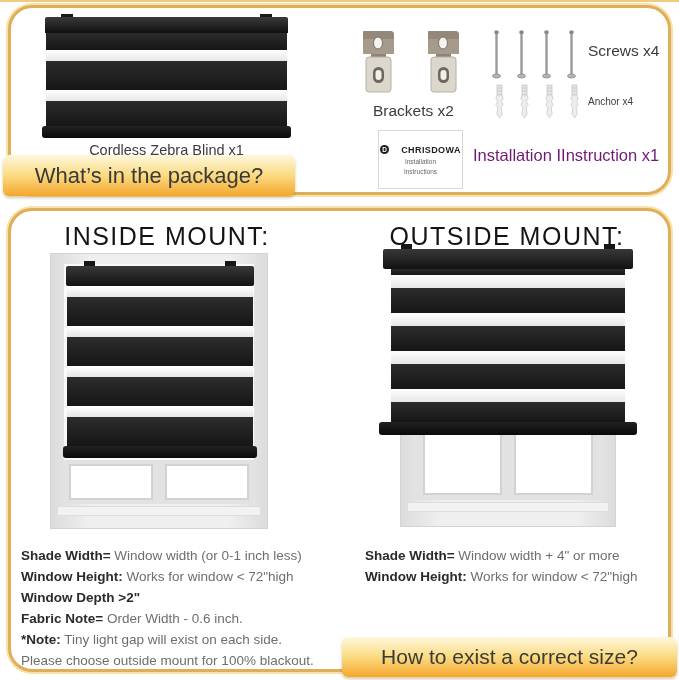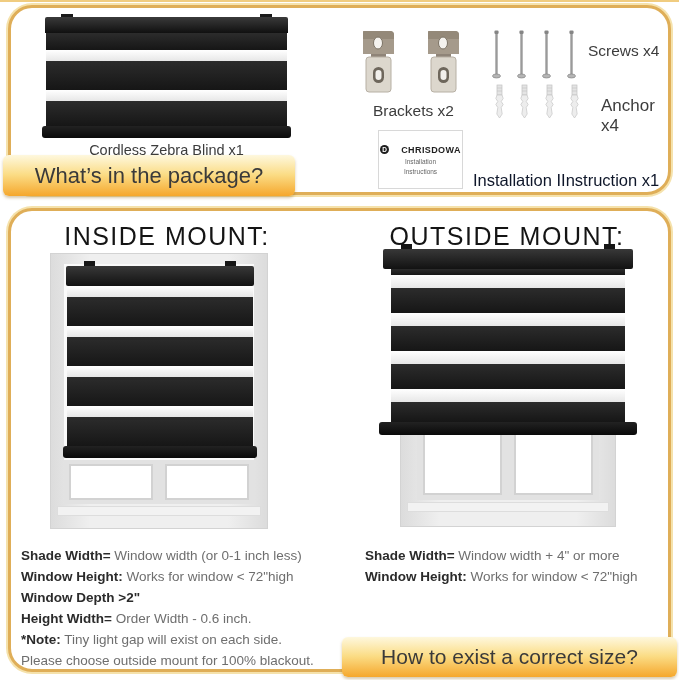--- a/index.html
+++ b/index.html
@@ -41,21 +41,21 @@
 
   .inst-card { position:absolute; left:367px; top:122px; width:85px; height:59px;
                background:#fff; border:1px solid #d8d8d8; display:flex; flex-direction:column;
                align-items:center; justify-content:center; gap:3px; }
   .inst-brand { font-size:9px; font-weight:700; letter-spacing:.4px; color:#1e1e1e;
                 display:flex; align-items:center; gap:12px; }
   .inst-logo { width:9px; height:9px; background:#1e1e1e; color:#fff; border-radius:50%;
                font-size:6.5px; font-weight:700; display:inline-flex; align-items:center;
                justify-content:center; }
   .inst-sub { font-size:6.5px; color:#666; }
-  .inst-label { position:absolute; left:462px; top:138px; font-size:16.5px; color:#0f172a;margin-top:25px; }
+  .inst-label { position:absolute; left:462px; top:138px; font-size:16.5px; color:#701a75; }
 
   
   .mount-h { position:absolute; top:11px; font-size:25px; letter-spacing:1.5px;
              color:#141414; width:300px; text-align:center; }
   .mount-h.inside { left:6px; } .mount-h.outside { left:346px; }
 
   
   .win { position:absolute; background:linear-gradient(90deg,#dcdcdc,#efefef 18%,#efefef 82%,#dcdcdc);
          border:1px solid #d3d3d3; }
   .win-in { left:39px; top:42px; width:218px; height:276px; }
@@ -186,21 +186,21 @@
             <line x1="3" y1="7" x2="8" y2="7" stroke="#c8c8c8" stroke-width="0.8"></line>
             <path d="M3 11 L1.8 14.5 L3.8 17.5 L1.8 20.5 L3.8 23.5 L2.8 30 L5.5 34 L8.2 30 L7.2 23.5 L9.2 20.5 L7.2 17.5 L9.2 14.5 L8 11 Z" fill="#ededed" stroke="#c5c5c5" stroke-width="0.7"></path>
           </svg></span>
       <span><svg width="11" height="36" viewBox="0 0 11 36">
             <rect x="3" y="1" width="5" height="10" fill="#e4e4e4" stroke="#c2c2c2" stroke-width="0.7"></rect>
             <line x1="3" y1="4" x2="8" y2="4" stroke="#c8c8c8" stroke-width="0.8"></line>
             <line x1="3" y1="7" x2="8" y2="7" stroke="#c8c8c8" stroke-width="0.8"></line>
             <path d="M3 11 L1.8 14.5 L3.8 17.5 L1.8 20.5 L3.8 23.5 L2.8 30 L5.5 34 L8.2 30 L7.2 23.5 L9.2 20.5 L7.2 17.5 L9.2 14.5 L8 11 Z" fill="#ededed" stroke="#c5c5c5" stroke-width="0.7"></path>
           </svg></span>
     </div>
-    <div class="cap" style="left:577px; top:88px; font-size:17px;margin-left:13px;">Anchor x4</div>
+    <div class="cap" style="left:577px; top:88px; font-size:10px;">Anchor x4</div>
 
     <div class="inst-card">
       <div class="inst-brand">
         <span class="inst-logo">D</span>
         <span>CHRISDOWA</span>
       </div>
       <div class="inst-sub">Installation</div>
       <div class="inst-sub">Instructions</div>
     </div>
     <div class="inst-label">Installation IInstruction x1</div>
@@ -263,21 +263,21 @@
         <div class="stripe-l" style="height:13px"></div>
         <div class="stripe-d" style="height:20px"></div>
       </div>
       <div class="m-railbot"></div>
     </div>
 
     <div class="specs specs-left">
       <p><b>Shade Width=</b><span> Window width (or 0-1 inch less)</span></p>
       <p><b>Window Height:</b><span> Works for window &lt; 72"high</span></p>
       <p><b>Window Depth &gt;2"</b><span></span></p>
-      <p><b>Height Width=</b><span> Order Width - 0.6 inch.</span></p>
+      <p><b>Fabric Note=</b><span> Order Width - 0.6 inch.</span></p>
       <p><b>*Note:</b><span> Tiny light gap will exist on each side.</span></p>
       <p><b></b><span>Please choose outside mount for 100% blackout.</span></p>
     </div>
     <div class="specs specs-right">
       <p><b>Shade Width=</b><span> Window width + 4" or more</span></p>
       <p><b>Window Height:</b><span> Works for window &lt; 72"high</span></p>
     </div>
   </section>
 
   <div class="pill pill-bottom">How to exist a correct size?</div>

